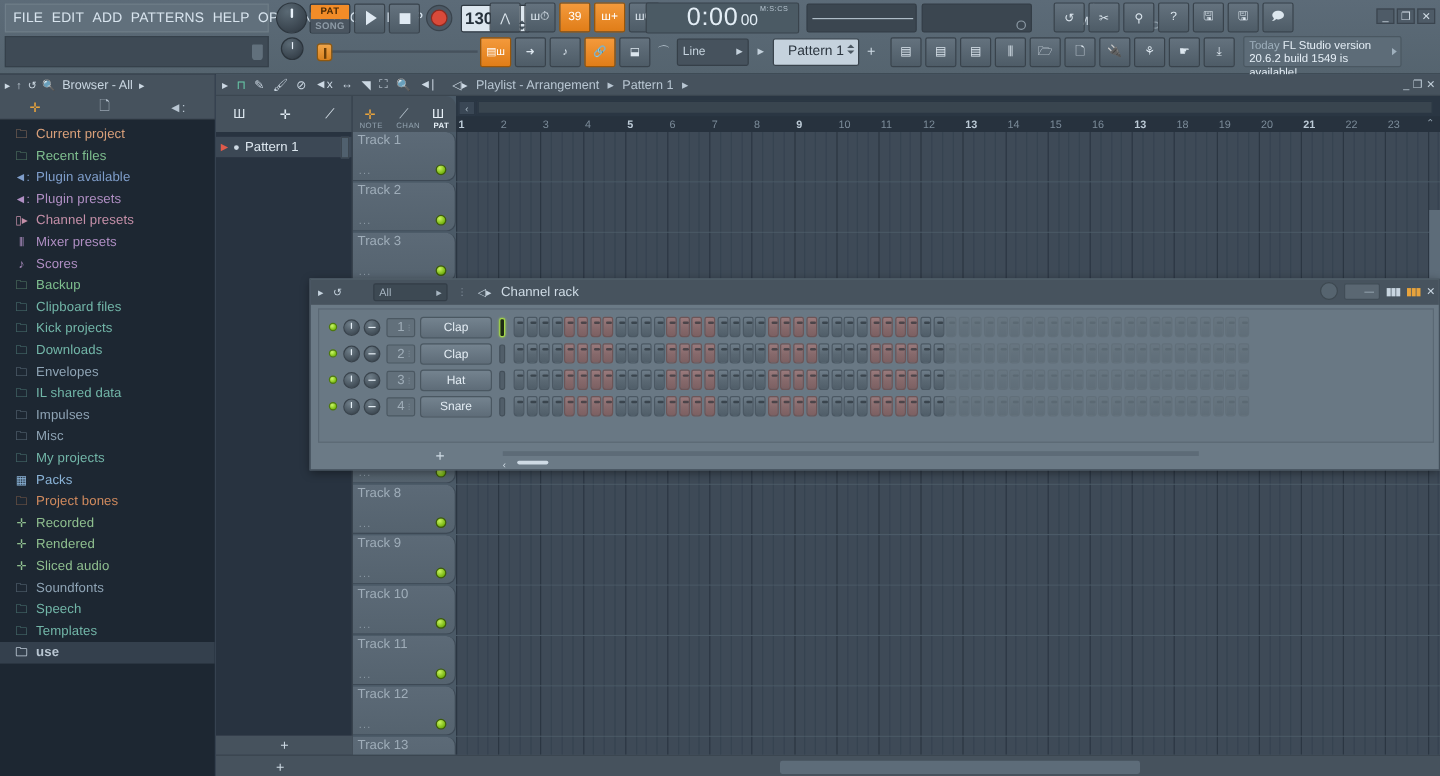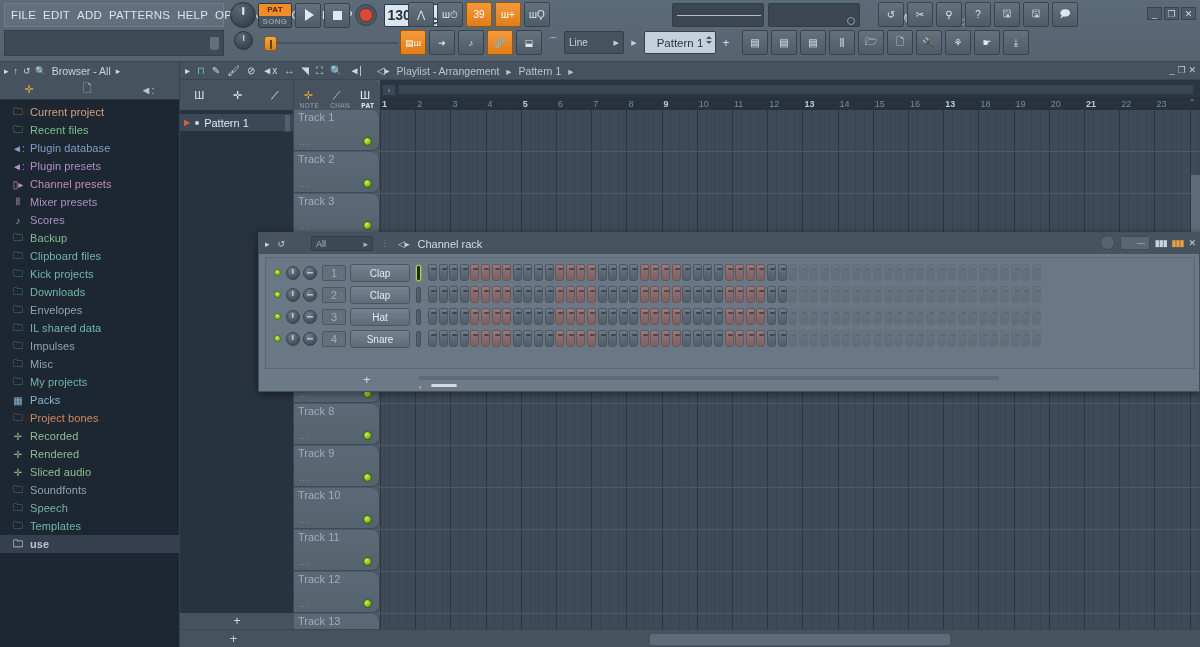--- a/index.html
+++ b/index.html
@@ -302,20 +302,25 @@
     </div>
 
     <div class="tgroup" id="toggle-group">
         <div class="sqbtn">⋀</div>
         <div class="sqbtn">ш⏱</div>
         <div class="sqbtn on">39</div>
         <div class="sqbtn on">ш+</div>
         <div class="sqbtn">шϘ</div>
       </div>
 
+    <div class="clock">
+      <span class="big">0:00</span>
+      <span class="small">00</span>
+      <span class="ms">M:S:CS</span>
+    </div>
 
     <div class="meter meter1"></div>
     <div class="meter meter2">
         <div class="clockicon"></div>
       </div>
 
     <div class="mem">
       <div class="r1"><span>1</span></div>
       <div class="r1" style="right:-52px;top:0;"><span>84 MB</span></div>
       <div class="r2" style="position:absolute;right:-52px;top:13px;"><span>0</span><span class="mem-el"></span></div>
@@ -369,20 +374,26 @@
           <div class="sqbtn" style="font-size: 10px;">▤</div>
           <div class="sqbtn" style="font-size: 10px;">▤</div>
           <div class="sqbtn" style="font-size: 10px;">⫼</div>
           <div class="sqbtn" style="font-size: 10px;">🗁</div>
           <div class="sqbtn" style="font-size: 10px;">🗋</div>
           <div class="sqbtn" style="font-size: 10px;">🔌</div>
           <div class="sqbtn" style="font-size: 10px;">⚘</div>
           <div class="sqbtn" style="font-size: 10px;">☛</div>
           <div class="sqbtn" style="font-size: 10px;">⤓</div>
         </div>
+      <div class="update-note">
+        <span class="today">Today</span>
+        <span>FL Studio version</span><br>
+        <span>20.6.2 build 1549 is available!</span>
+        <span class="arr"></span>
+      </div>
     </div>
   </div>
 
   <div class="browser">
     <div class="browser-head">
       <span class="bh-ico">▸</span>
       <span class="bh-ico">↑</span>
       <span class="bh-ico">↺</span>
       <span class="bh-ico">🔍</span>
       <span>Browser - All</span>
@@ -397,21 +408,21 @@
         <div class="bitem">
           <span class="bicon" style="color: rgb(217, 160, 122);">🗀</span>
           <span style="color: rgb(217, 160, 122);">Current project</span>
         </div>
         <div class="bitem">
           <span class="bicon" style="color: rgb(127, 191, 143);">🗀</span>
           <span style="color: rgb(127, 191, 143);">Recent files</span>
         </div>
         <div class="bitem">
           <span class="bicon" style="color: rgb(127, 158, 203);">◄:</span>
-          <span style="color: rgb(127, 158, 203);">Plugin database</span>
+          <span style="color: rgb(127, 158, 203);">Plugin available</span>
         </div>
         <div class="bitem">
           <span class="bicon" style="color: rgb(176, 143, 196);">◄:</span>
           <span style="color: rgb(176, 143, 196);">Plugin presets</span>
         </div>
         <div class="bitem">
           <span class="bicon" style="color: rgb(196, 143, 168);">▯▸</span>
           <span style="color: rgb(196, 143, 168);">Channel presets</span>
         </div>
         <div class="bitem">

